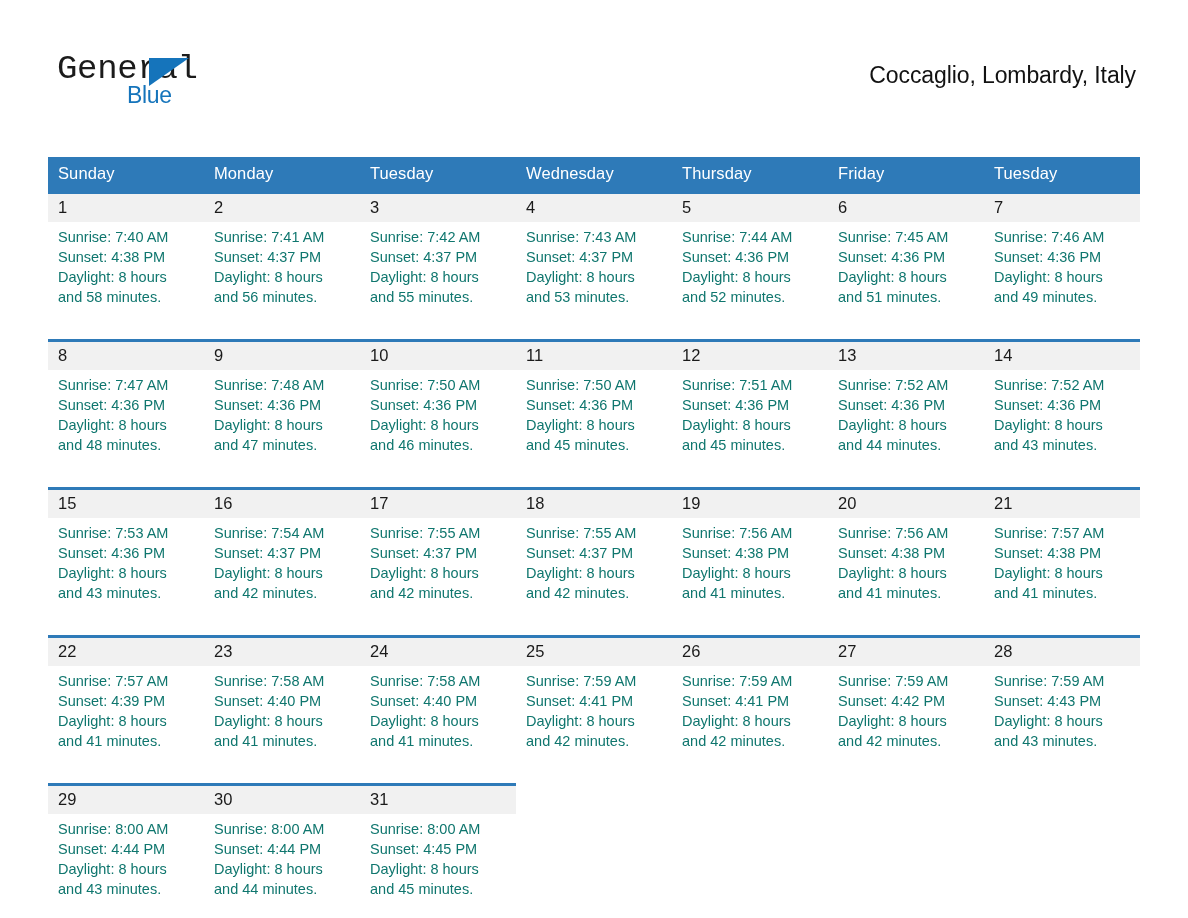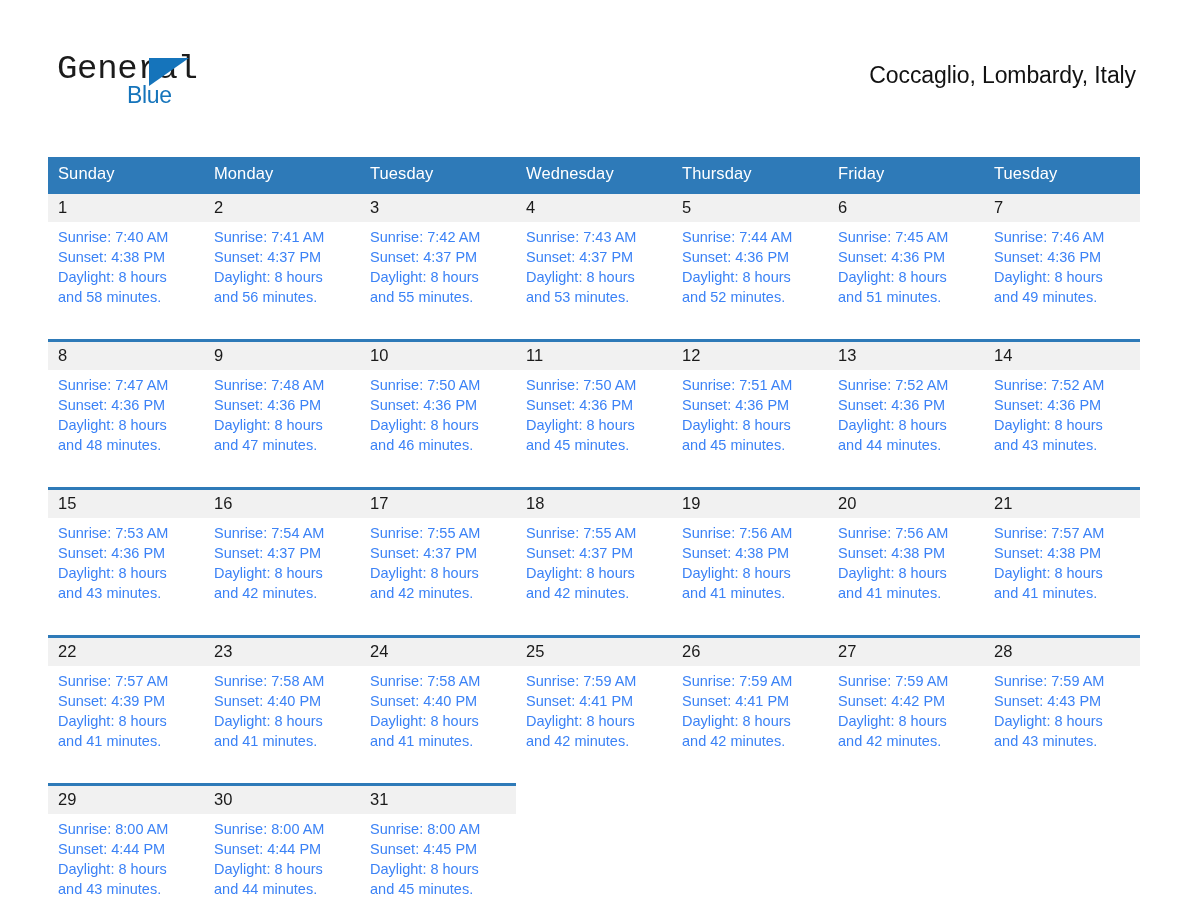--- a/index.html
+++ b/index.html
@@ -122,21 +122,21 @@
   tr.daterow td.empty {
     background: #ffffff;
     border-top: 3px solid #ffffff;
   }
   tr.infor td {
     background: #ffffff;
     vertical-align: top;
     padding: 5px 12px 0 10px;
     font-size: 14.5px;
     line-height: 1.38;
-    color: #3b82f6;
+    color: #0f766e;
     height: 94px;
   }
   tr.infor td.empty { background: #ffffff; }
   tr.gap td { height: 18px; background: #ffffff; padding: 0; }
 
   .info-line { white-space: nowrap; }
 </style>
 </head>
 <body>
 

